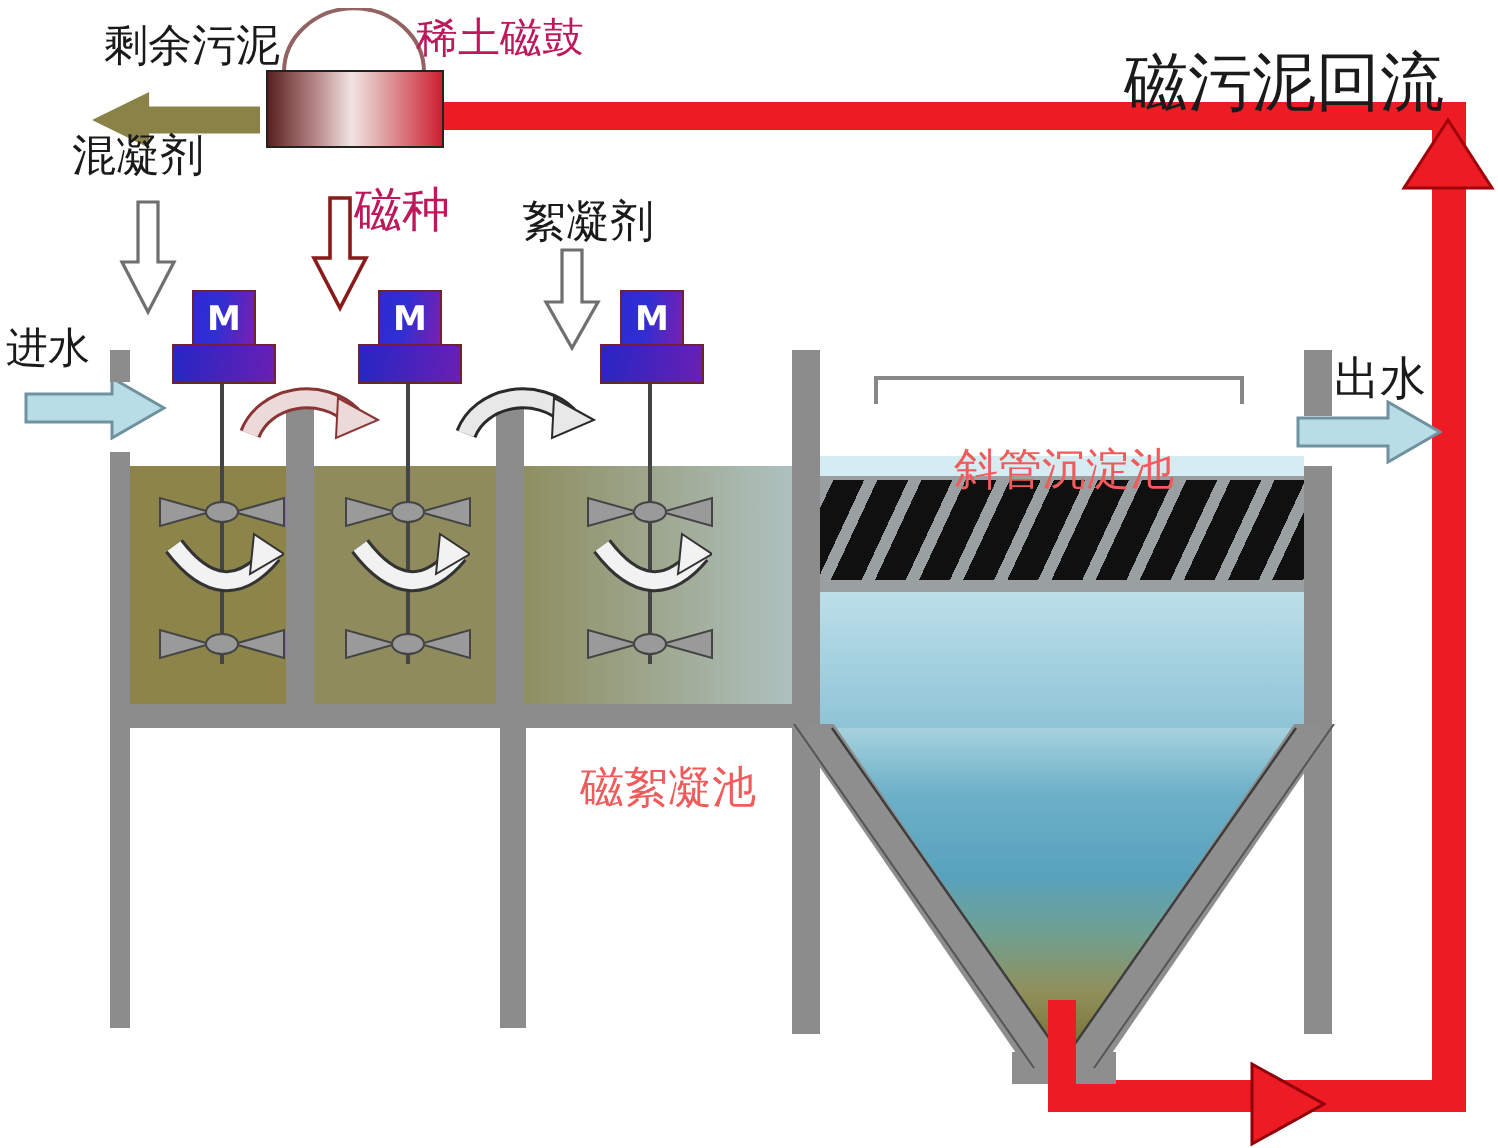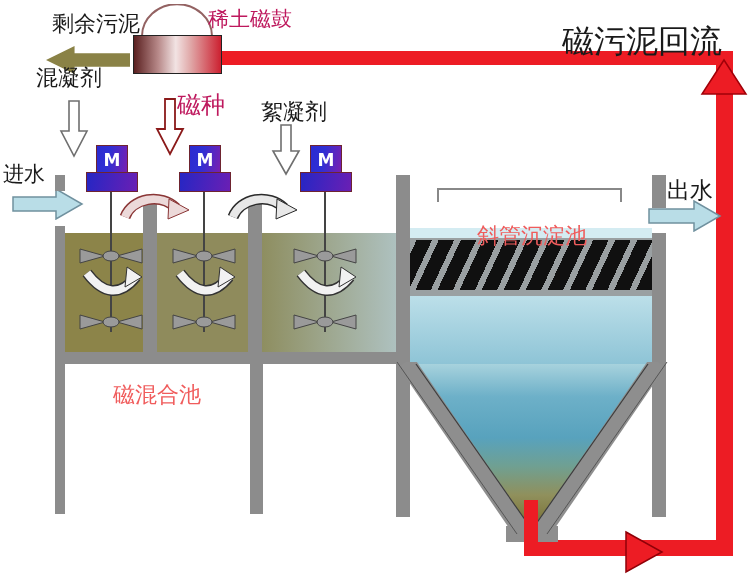--- a/index.html
+++ b/index.html
@@ -188,15 +188,15 @@
     <polyline points="277,0 157,172" fill="none" stroke="#555" stroke-width="1"></polyline>
   </svg>
 
   <div class="pipe" style="left:524px;top:500px;width:14px;height:56px;"></div>
 
   <svg class="abs" style="left:436px;top:186px;" width="188" height="18">
     <path d="M2,16 V3 H185 V16" fill="none" stroke="#888" stroke-width="2"></path>
   </svg>
   <div class="lbl pink-red" style="left:477px;top:200px;margin-top:24px;">斜管沉淀池</div>
 
-  <div class="lbl pink-red" style="left:113px;top:383px;">磁混合池</div>
+  <div class="lbl pink-red" style="left:290px;top:383px;">磁絮凝池</div>
 
 </div>
 
 </body></html>

